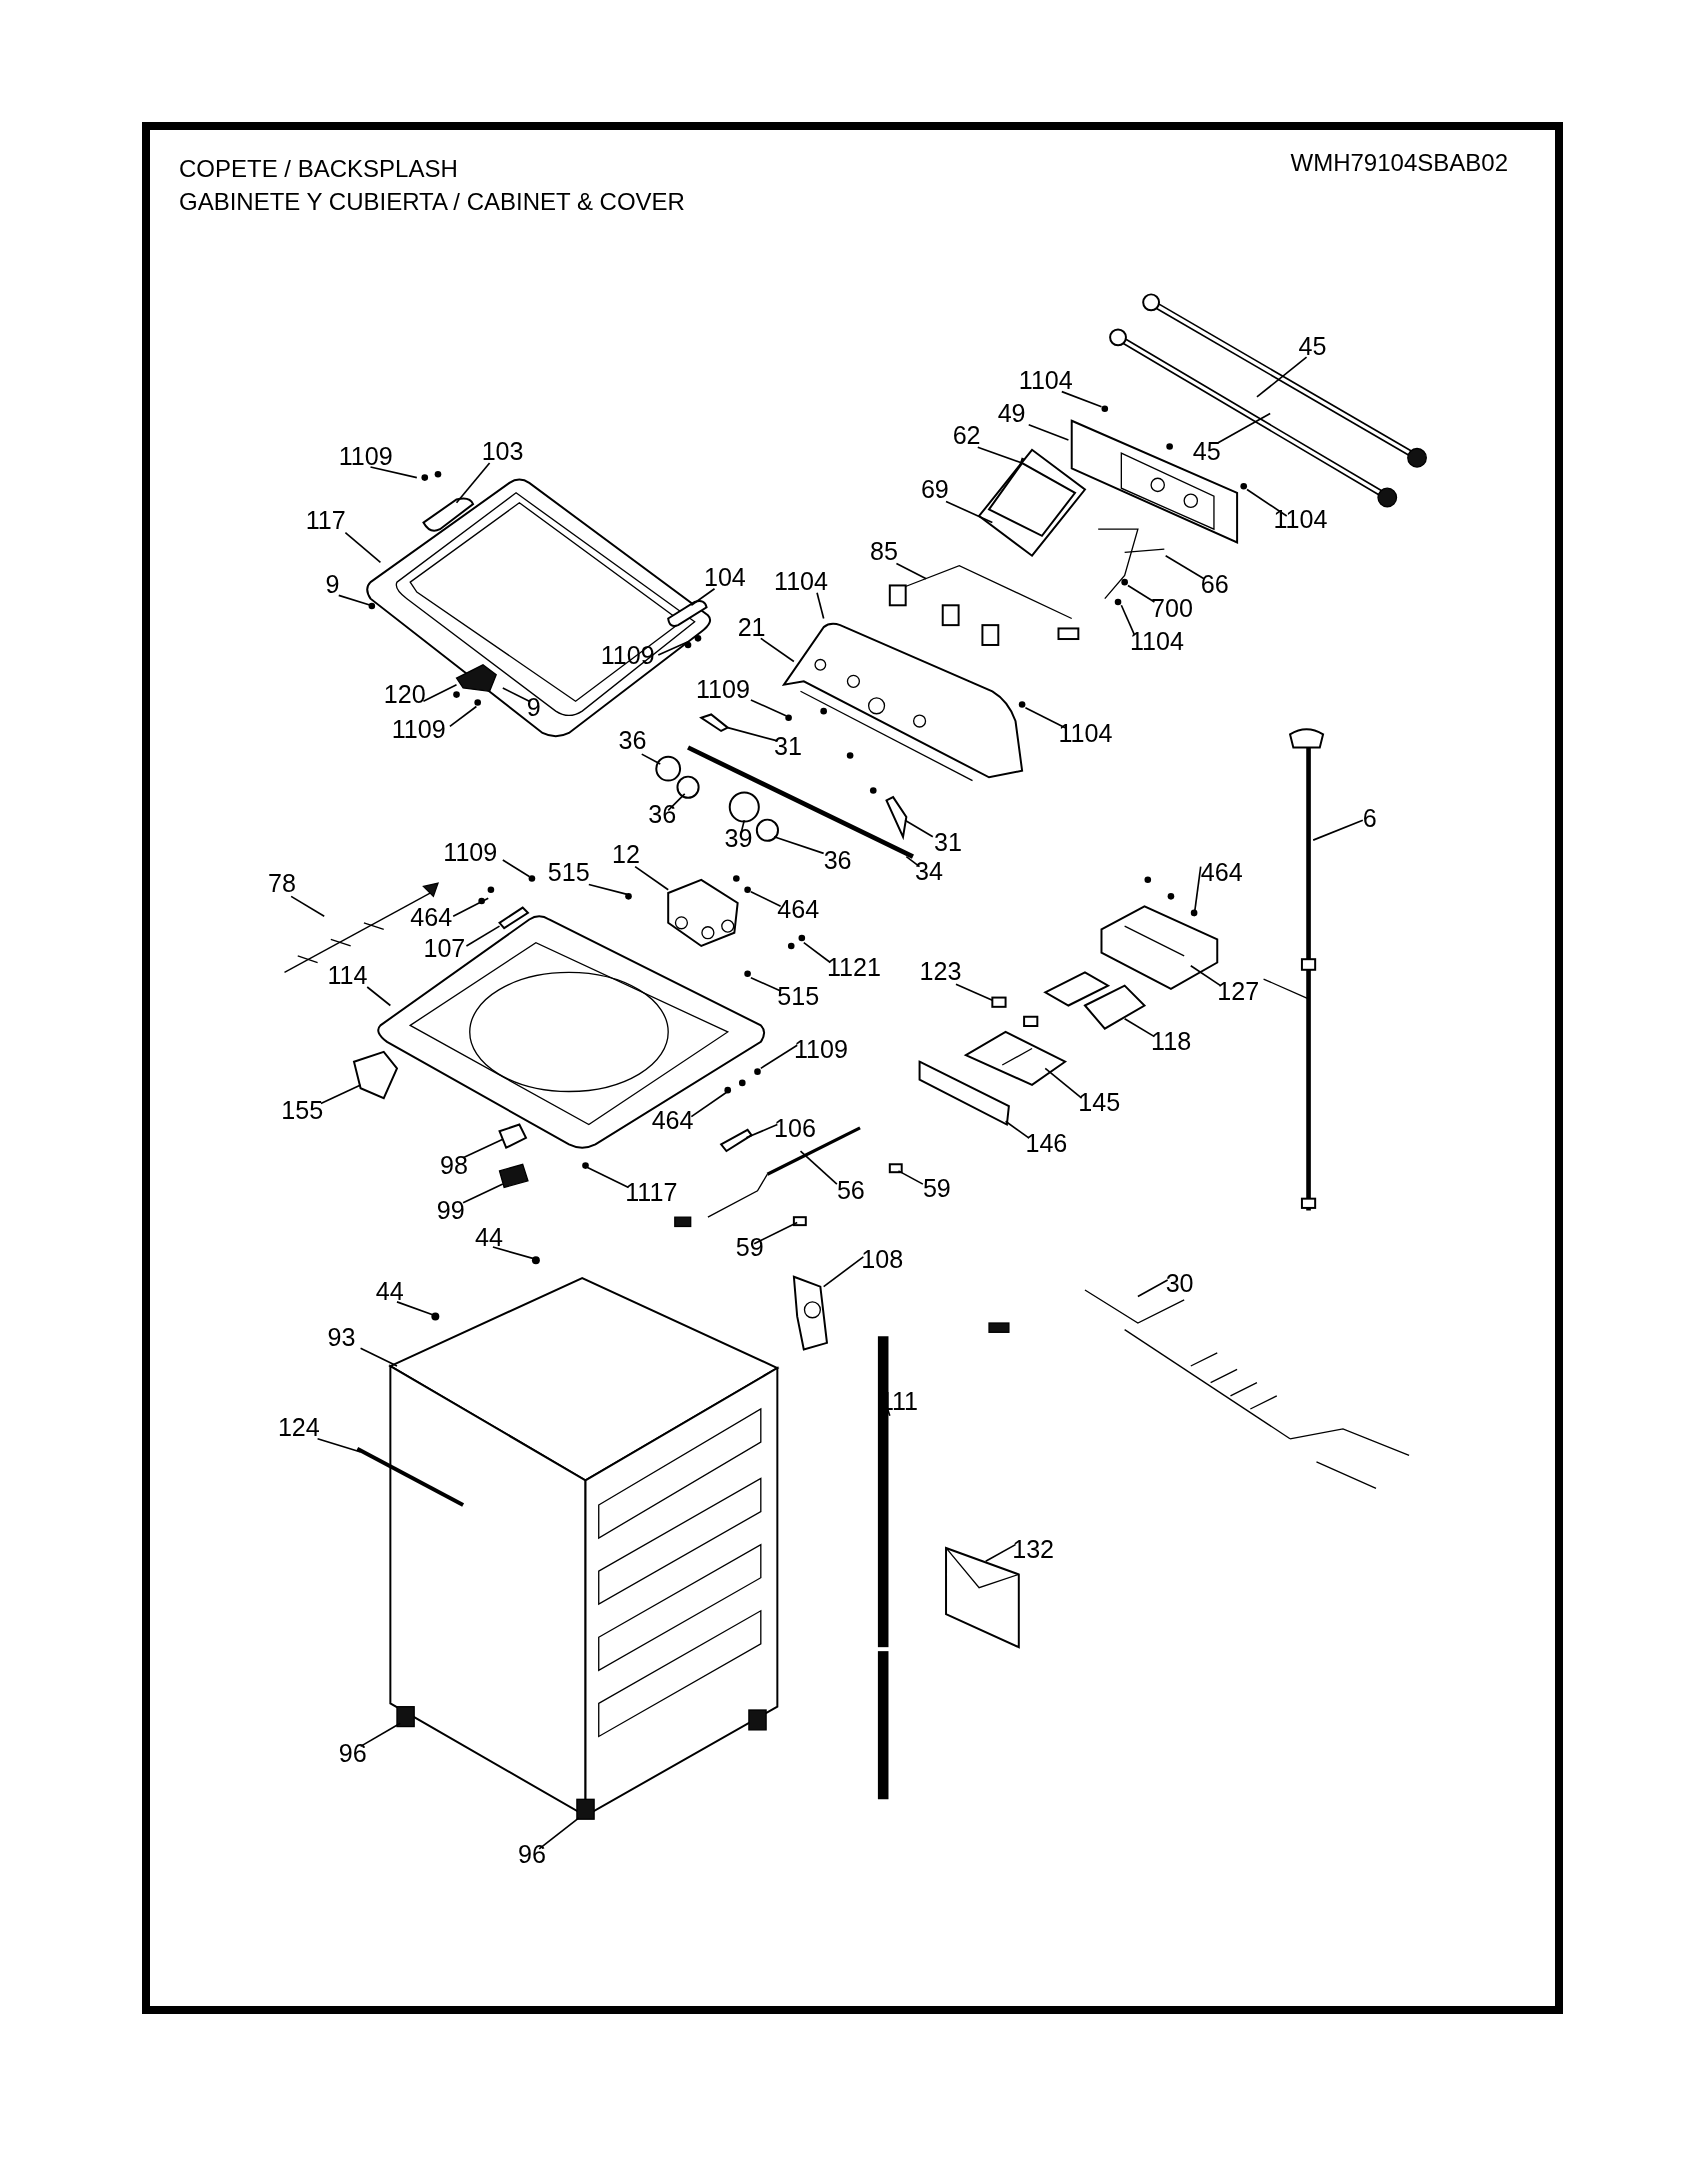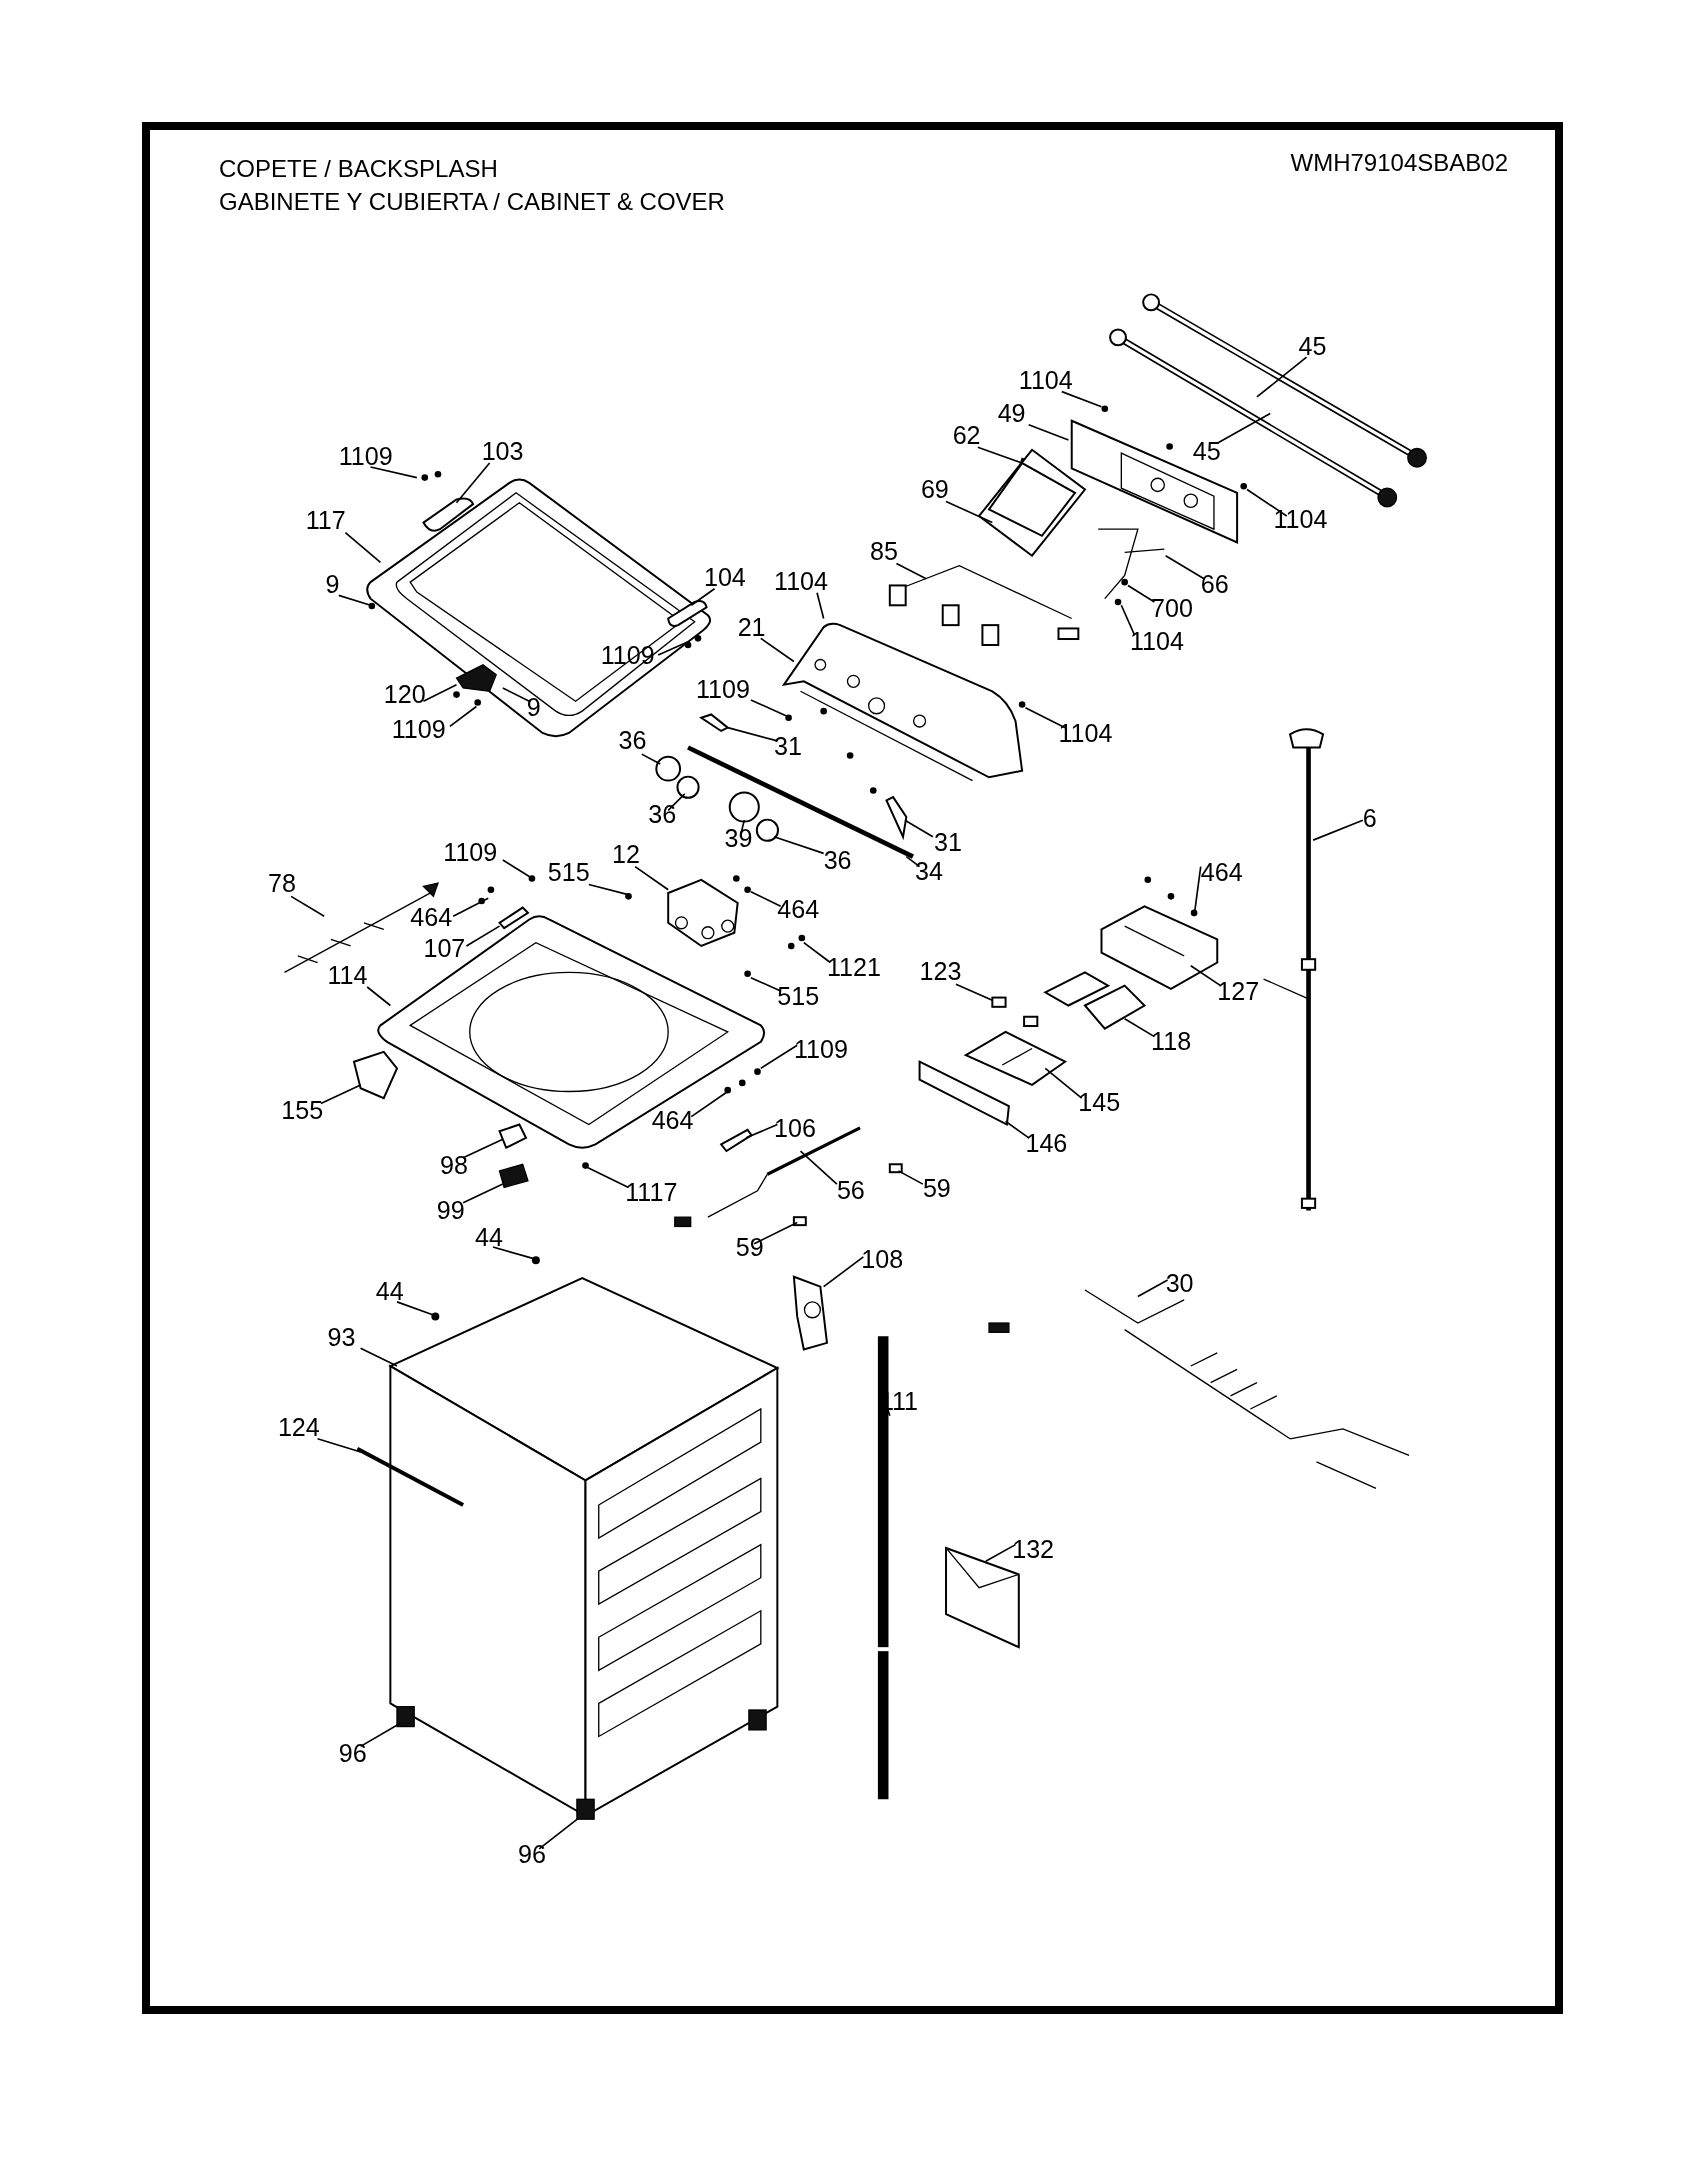--- a/index.html
+++ b/index.html
@@ -4,21 +4,21 @@
 <style>
   html, body { margin: 0; padding: 0; background: #ffffff; }
   body { width: 1687px; height: 2183px; position: relative; overflow: hidden; }
   #frame {
     position: absolute; left: 142px; top: 122px;
     width: 1405px; height: 1876px;
     border: 8px solid #000000;
   }
   .hdr {
     position: absolute; font-family: "Liberation Sans", sans-serif;
-    font-size: 24px; color: #000; line-height: 1; white-space: nowrap; margin-left: 40px;
+    font-size: 24px; color: #000; line-height: 1; white-space: nowrap;
   }
   #title1 { left: 179px; top: 157px; }
   #title2 { left: 179px; top: 190px; text-align: center; }
   #model { right: 179px; top: 151px; font-size: 24px; text-align: right; }
   #diagram { position: absolute; left: 0; top: 0; }
   .lbl { font-family: "Liberation Sans", sans-serif; font-size: 38px; fill: #000; }
   .lead { stroke: #000; stroke-width: 2.5; fill: none; }
   .part { stroke: #000; stroke-width: 3; fill: #fff; }
   .part-thin { stroke: #000; stroke-width: 2; fill: none; }
   .part-dark { stroke: #000; stroke-width: 2; fill: #111; }

